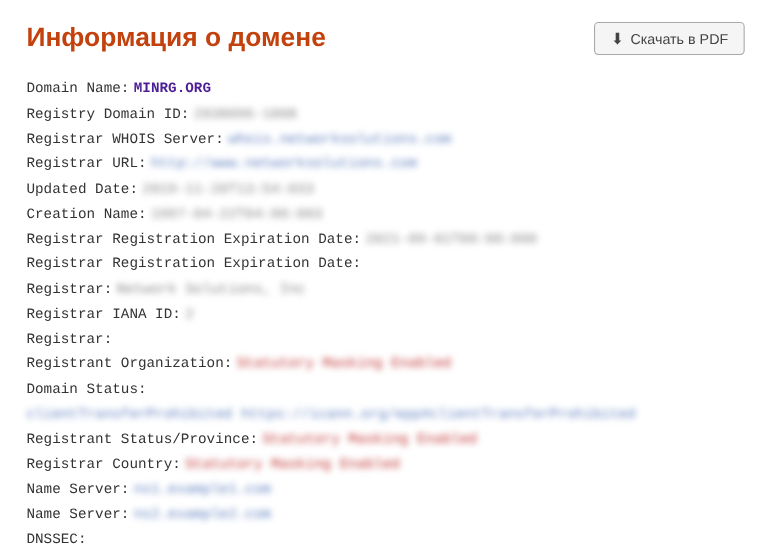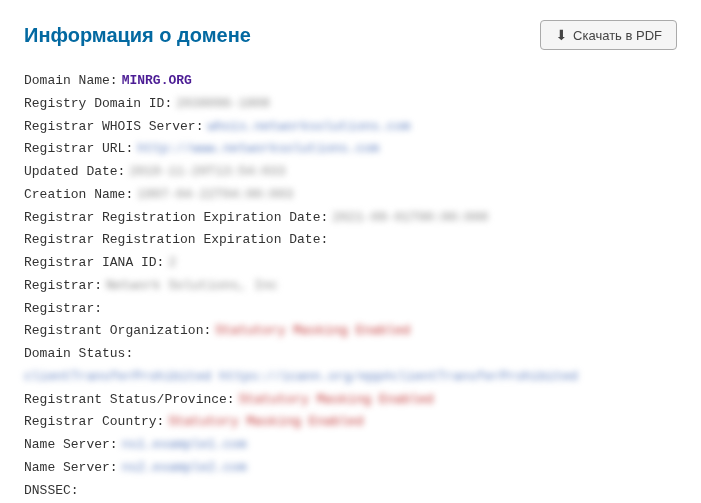--- a/index.html
+++ b/index.html
@@ -18,23 +18,23 @@
     }
 
     .header {
       display: flex;
       align-items: center;
       justify-content: space-between;
       margin-bottom: 20px;
     }
 
     .page-title {
-      font-size: 20px;
+      font-size: 24px;
       font-weight: bold;
-      color: #0369a1;
+      color: #c2410c;
     }
 
     .download-btn {
       display: flex;
       align-items: center;
       gap: 6px;
       border: 1px solid #aaa;
       border-radius: 4px;
       padding: 6px 14px;
       font-size: 13px;
@@ -139,31 +139,31 @@
   <div class="info-row">
     <span class="label">Registrar Registration Expiration Date:</span>
     <span class="blurred-text">2021-09-01T00:00:000</span>
   </div>
 
   <div class="info-row">
     <span class="label">Registrar Registration Expiration Date:</span>
   </div>
 
   <div class="info-row">
+    <span class="label">Registrar:</span>
+    <span class="blurred-text">Network Solutions, Inc</span>
+  </div>
+
+  <div class="info-row">
     <span class="label">Registrar IANA ID:</span>
     <span class="blurred-text">2</span>
   </div>
 
   <div class="info-row">
     <span class="label">Registrar:</span>
-    <span class="blurred-text">Network Solutions, Inc</span>
-  </div>
-
-  <div class="info-row">
-    <span class="label">Registrar:</span>
   </div>
 
   <div class="info-row">
     <span class="label">Registrant Organization:</span>
     <span class="blurred-red">Statutory Masking Enabled</span>
   </div>
 
   <div class="info-row">
     <span class="label">Domain Status:</span>
     <span class="blurred-link">clientTransferProhibited https://icann.org/epp#clientTransferProhibited</span>

